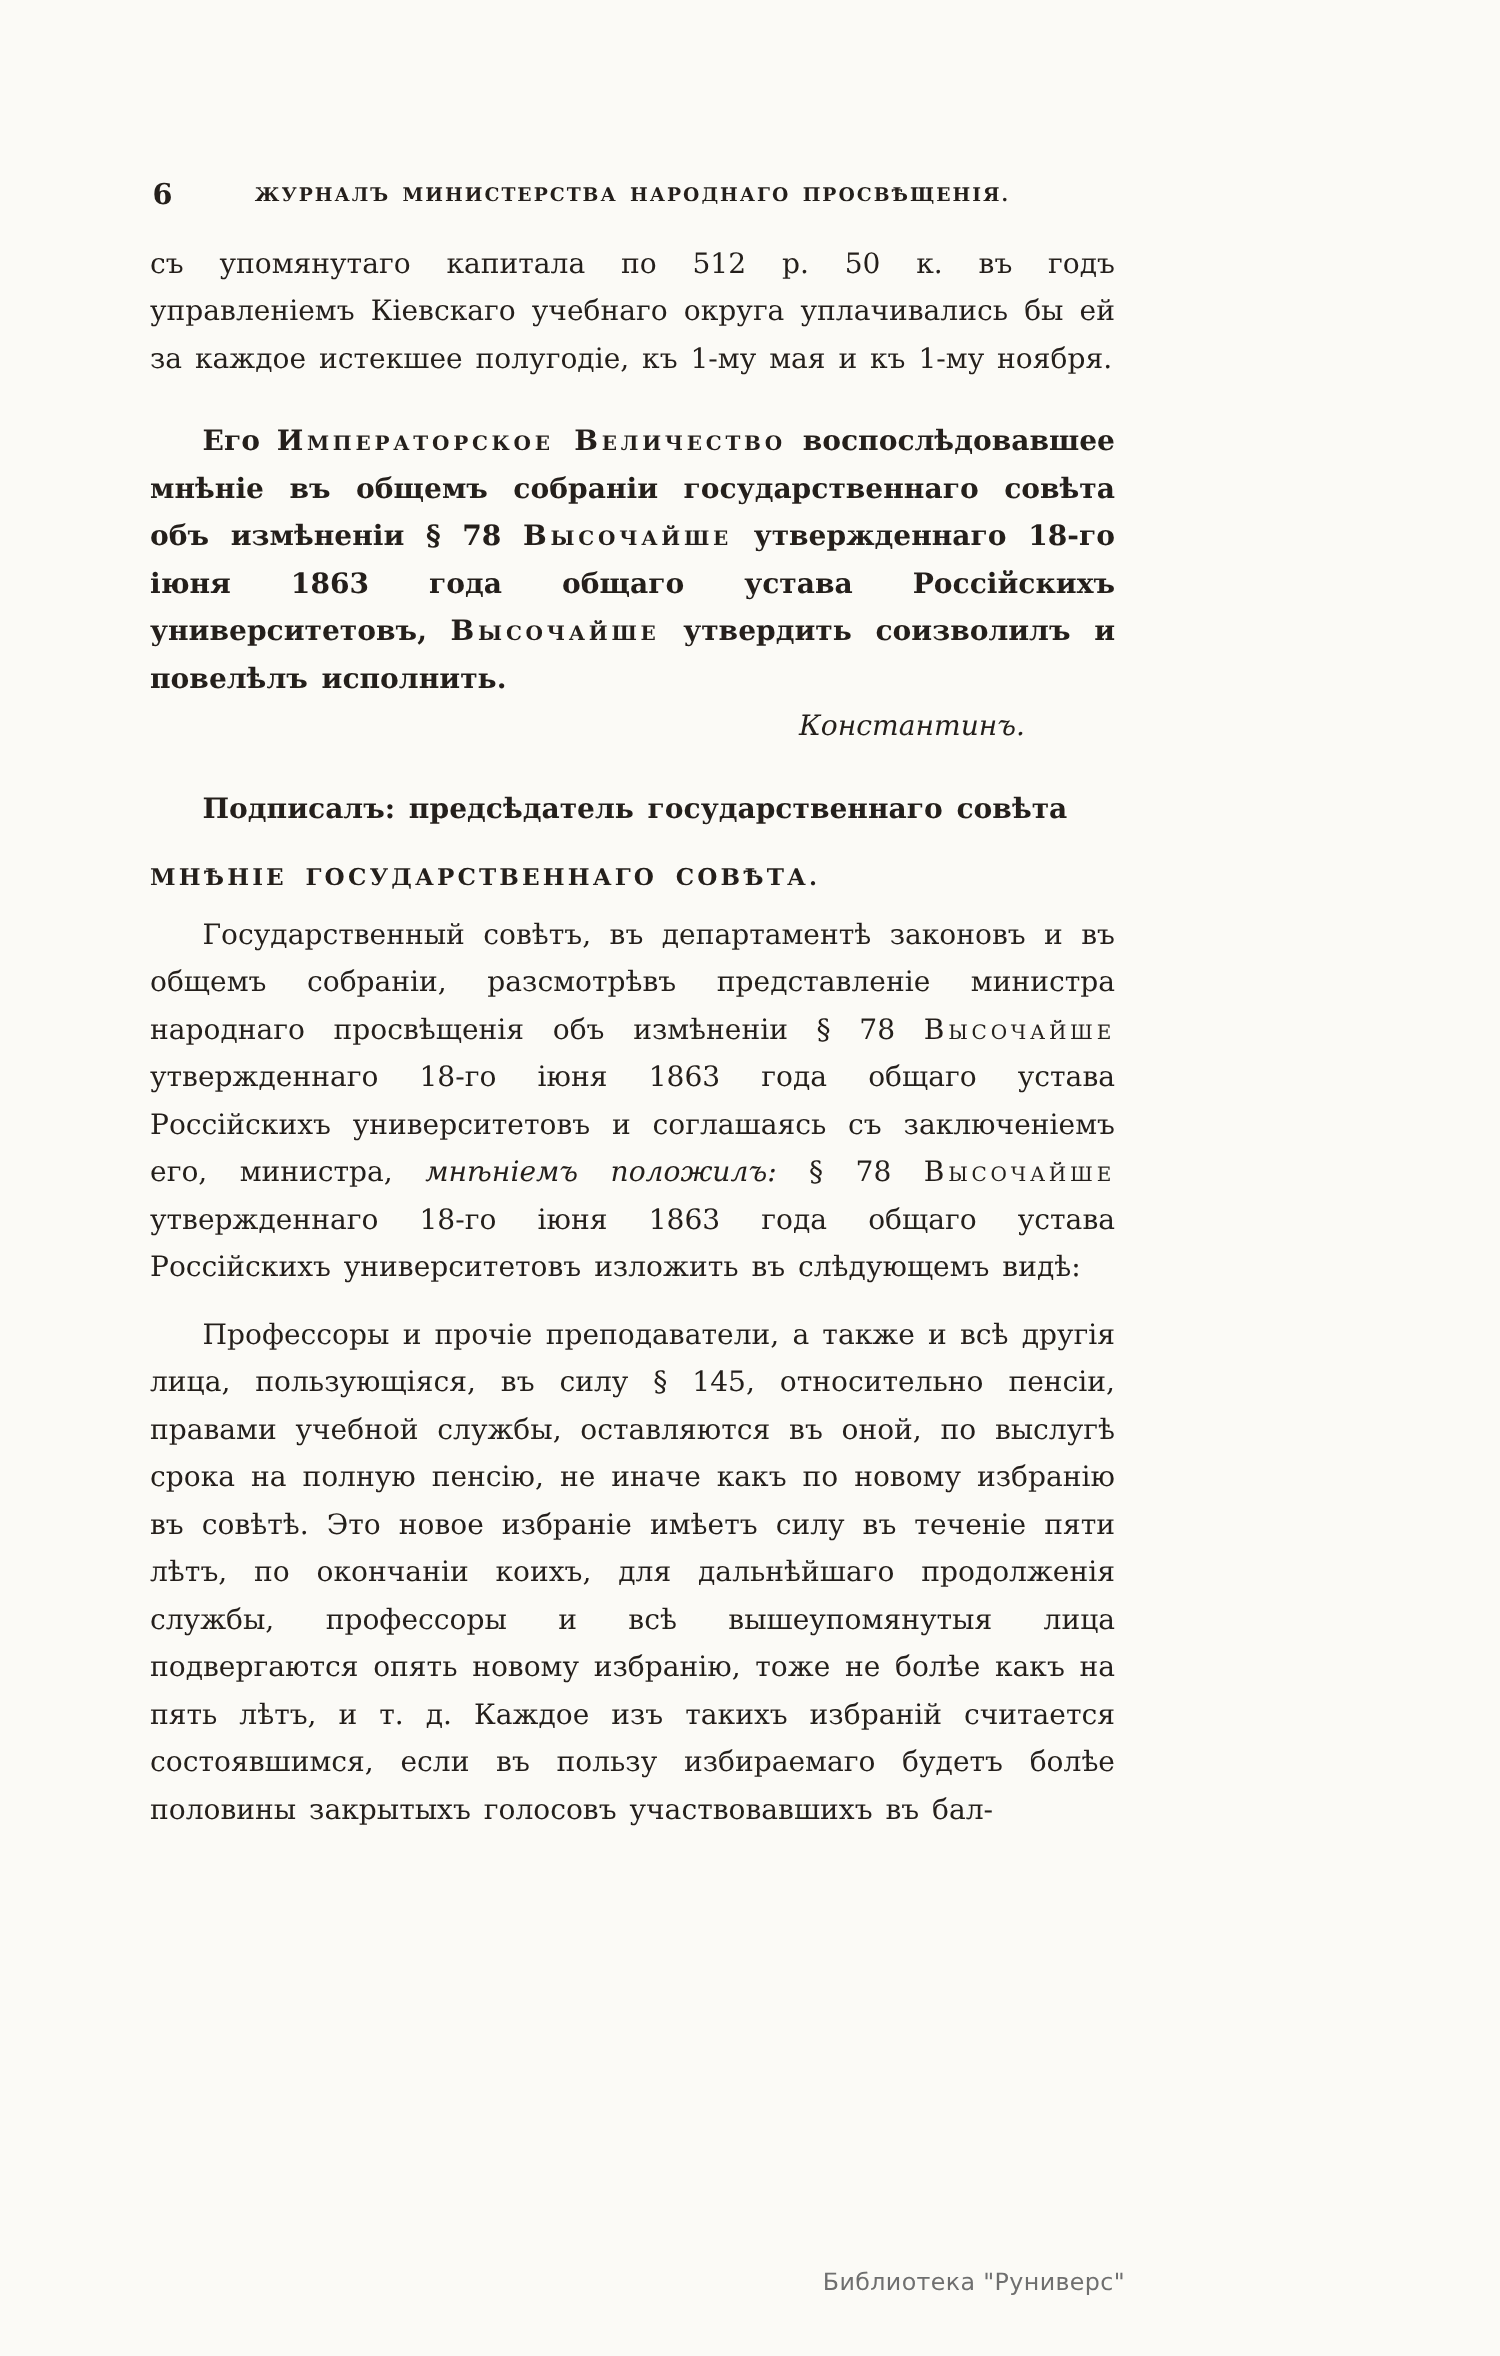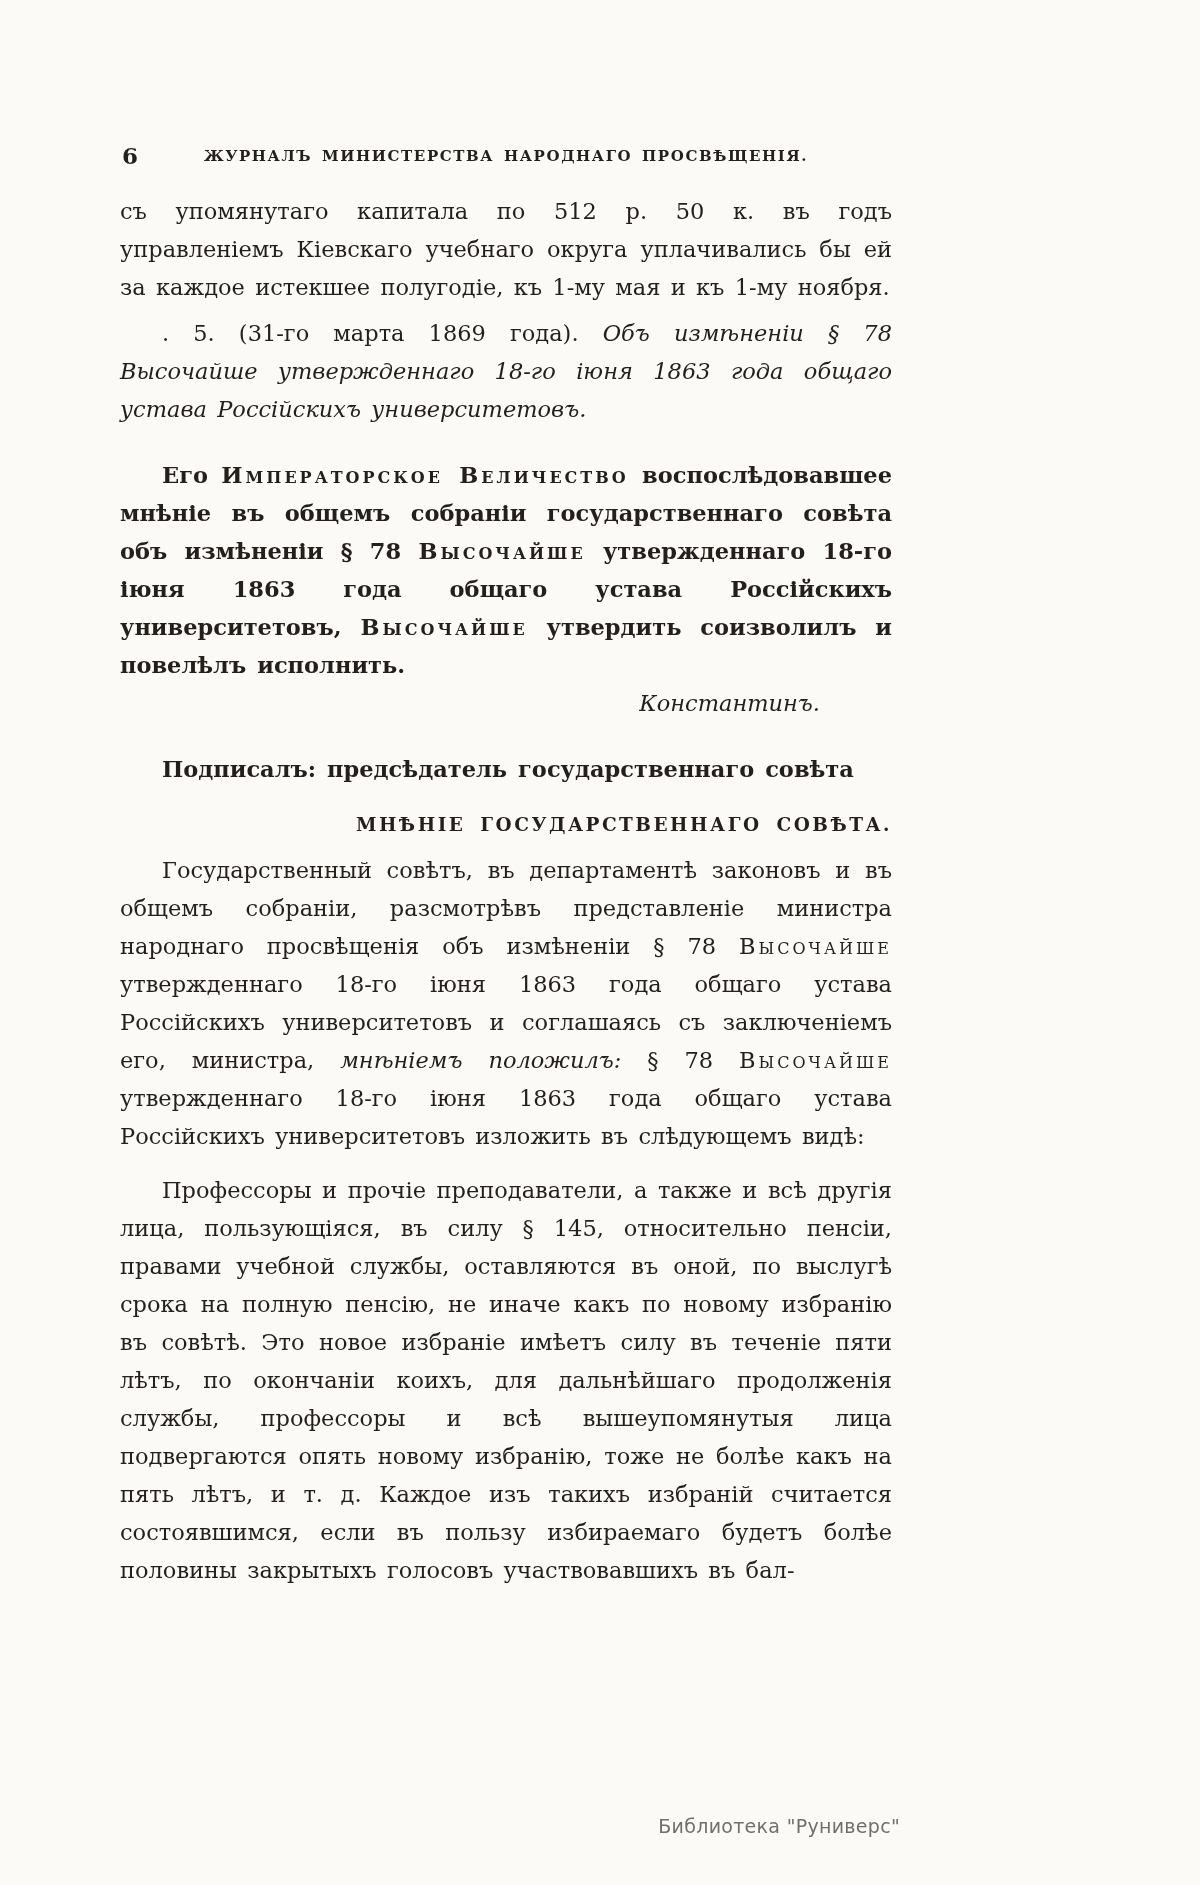--- a/index.html
+++ b/index.html
@@ -59,21 +59,21 @@
   .sc{
     font-variant:small-caps;
     letter-spacing:3px;
   }
   .signature{
     text-align:right;
     padding-right:72px;
   }
   .section-heading{
     margin:26px 0 16px 0;
-    text-align:right;
+    text-align:left;
     font-size:18.5px;
     font-weight:bold;
     letter-spacing:2.5px;
     word-spacing:6px;
   }
   .watermark{
     position:absolute;
     right:300px;
     bottom:48px;
     font-family:"DejaVu Sans","Liberation Sans",sans-serif;
@@ -88,21 +88,20 @@
 <div class="page">
   <div class="content">
 
     <header class="running-head">
       <span class="page-num">6</span>
       <span class="journal-title">ЖУРНАЛЪ МИНИСТЕРСТВА НАРОДНАГО ПРОСВѢЩЕНІЯ.</span>
     </header>
 
     <p class="para sp-lg">съ упомянутаго капитала по 512 р. 50 к. въ годъ управленіемъ Кіевскаго учебнаго округа уплачивались бы ей за каждое истекшее полугодіе, къ 1-му мая и къ 1-му ноября.</p>
 
-    <p class="para indent sp-lg"><span>. 5. (31-го марта 1869 года). </span><span class="it">Объ измѣненіи § 78 Высочайше утвержденнаго 18-го іюня 1863 года общаго устава Россійскихъ университетовъ.</span></p>
 
     <p class="para indent sp-md"><span>Его </span><span class="sc">Императорское Величество</span><span> воспослѣдовавшее мнѣніе въ общемъ собраніи государственнаго совѣта объ измѣненіи § 78 </span><span class="sc">Высочайше</span><span> утвержденнаго 18-го іюня 1863 года общаго устава Россійскихъ университетовъ, </span><span class="sc">Высочайше</span><span> утвердить соизволилъ и повелѣлъ исполнить.</span></p>
 
     <p class="para signature"><span class="it">Константинъ.</span></p>
     <p class="para indent sp-md">Подписалъ: предсѣдатель государственнаго совѣта</p>
 
     <h2 class="section-heading">МНѢНІЕ ГОСУДАРСТВЕННАГО СОВѢТА.</h2>
 
     <p class="para indent"><span>Государственный совѣтъ, въ департаментѣ законовъ и въ общемъ собраніи, разсмотрѣвъ представленіе министра народнаго просвѣщенія объ измѣненіи § 78 </span><span class="sc">Высочайше</span><span> утвержденнаго 18-го іюня 1863 года общаго устава Россійскихъ университетовъ и соглашаясь съ заключеніемъ его, министра, </span><span class="it">мнѣніемъ положилъ:</span><span> § 78 </span><span class="sc">Высочайше</span><span> утвержденнаго 18-го іюня 1863 года общаго устава Россійскихъ университетовъ изложить въ слѣдующемъ видѣ:</span></p>
 

